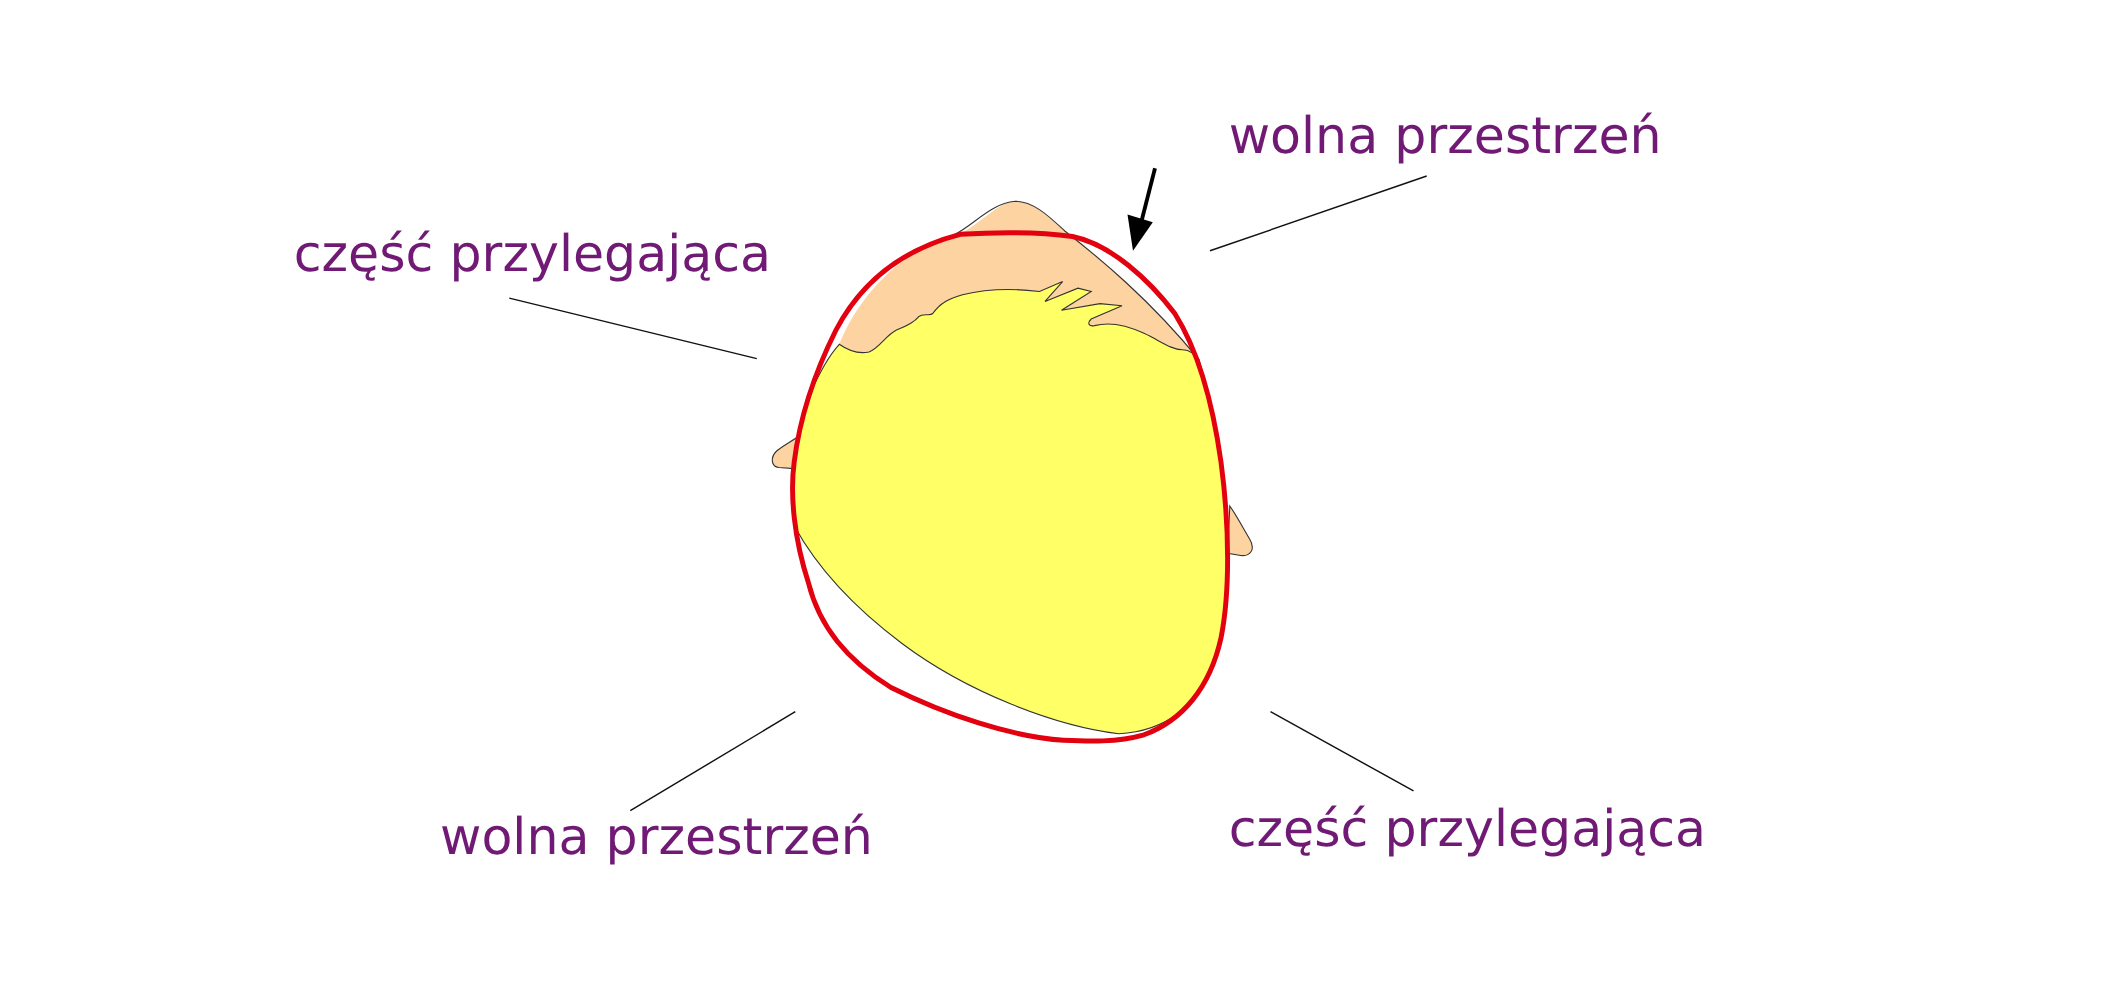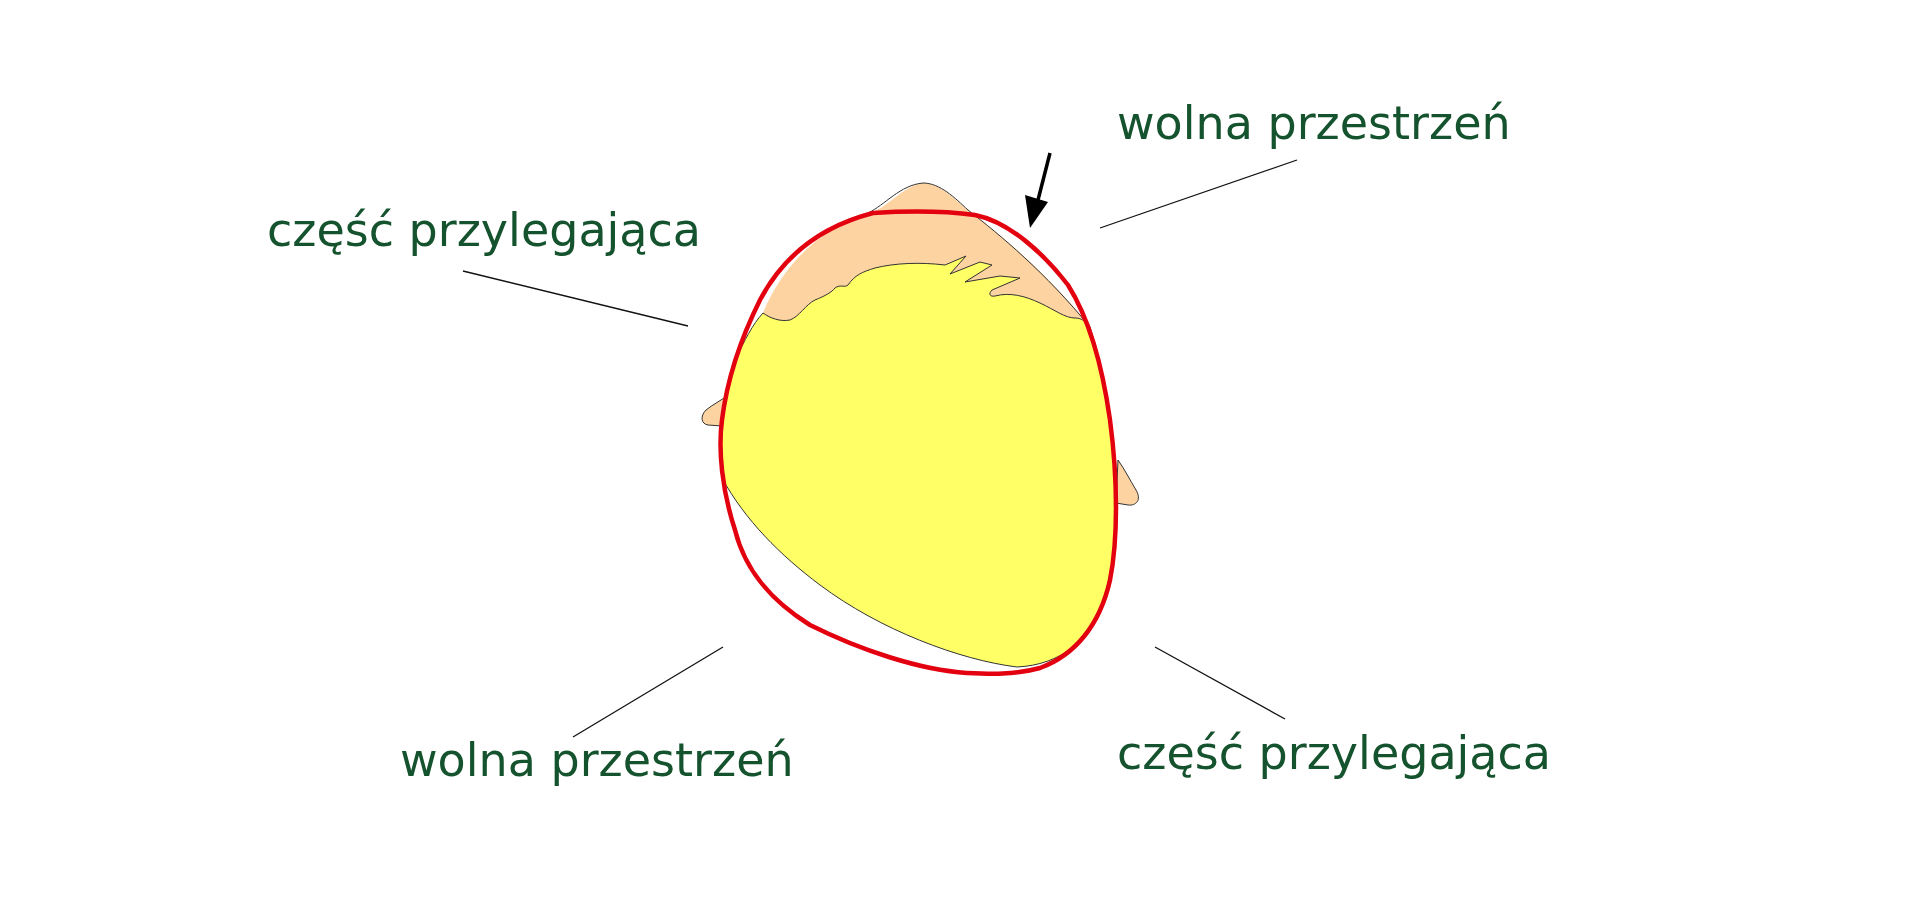--- a/index.html
+++ b/index.html
@@ -2,21 +2,21 @@
 <html><head>
 <meta charset="utf-8">
 <style>
   html, body { margin: 0; padding: 0; background: #ffffff; }
   body { width: 1920px; height: 900px; position: relative; overflow: hidden; }
   #figure { position: absolute; left: 0; top: 0; width: 1920px; height: 900px; }
   .label {
     position: absolute;
     font-family: "DejaVu Sans", sans-serif;
     font-size: 46px;
-    color: #14532d;
+    color: #701a75;
     white-space: nowrap;
     line-height: 1;
     letter-spacing: 0px;
   }
 </style>
 </head>
 <body>
 
 <div id="figure">
   <svg width="1920" height="900" viewBox="0 0 1920 900" xmlns="http://www.w3.org/2000/svg">

